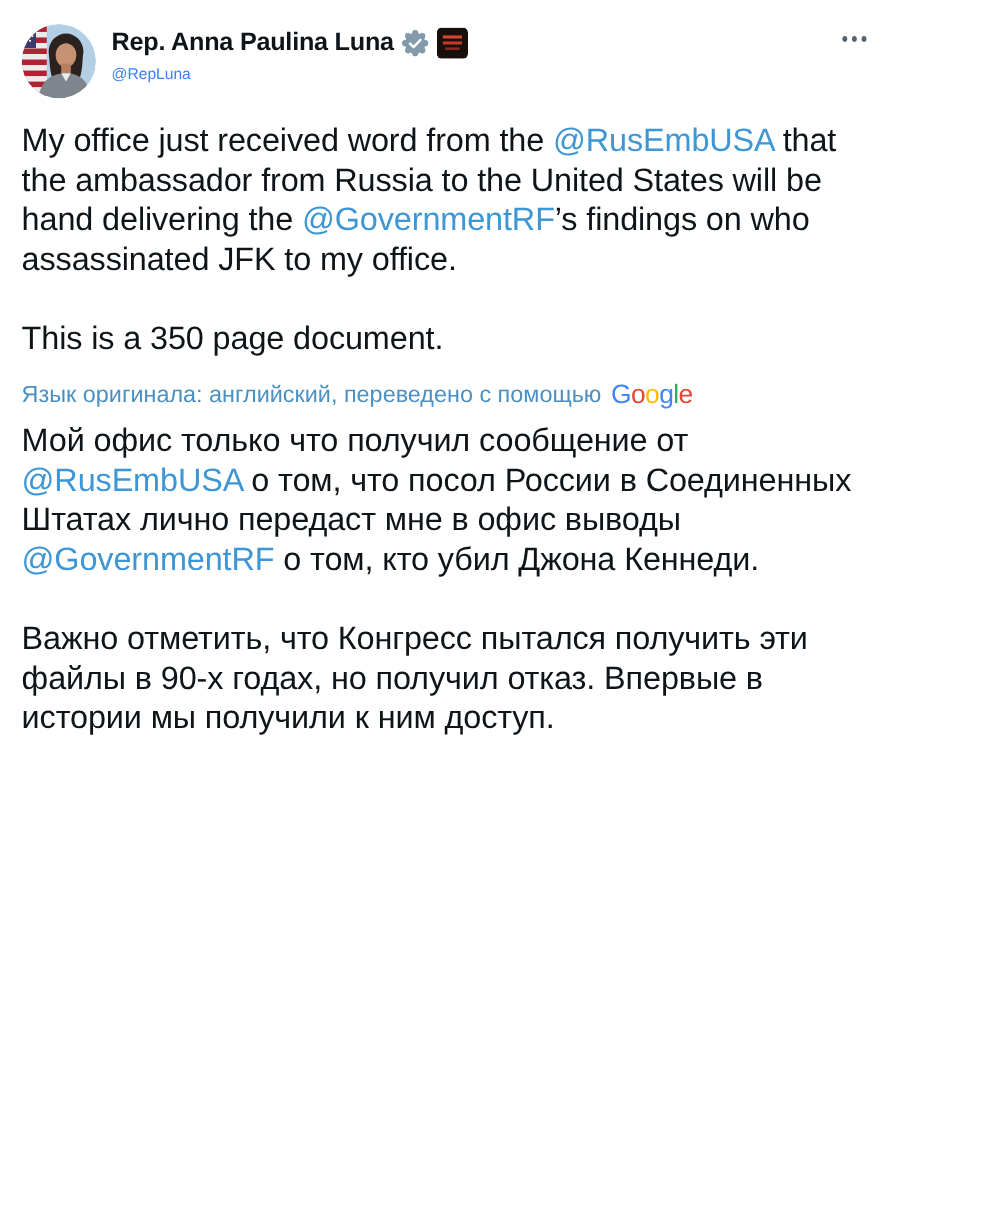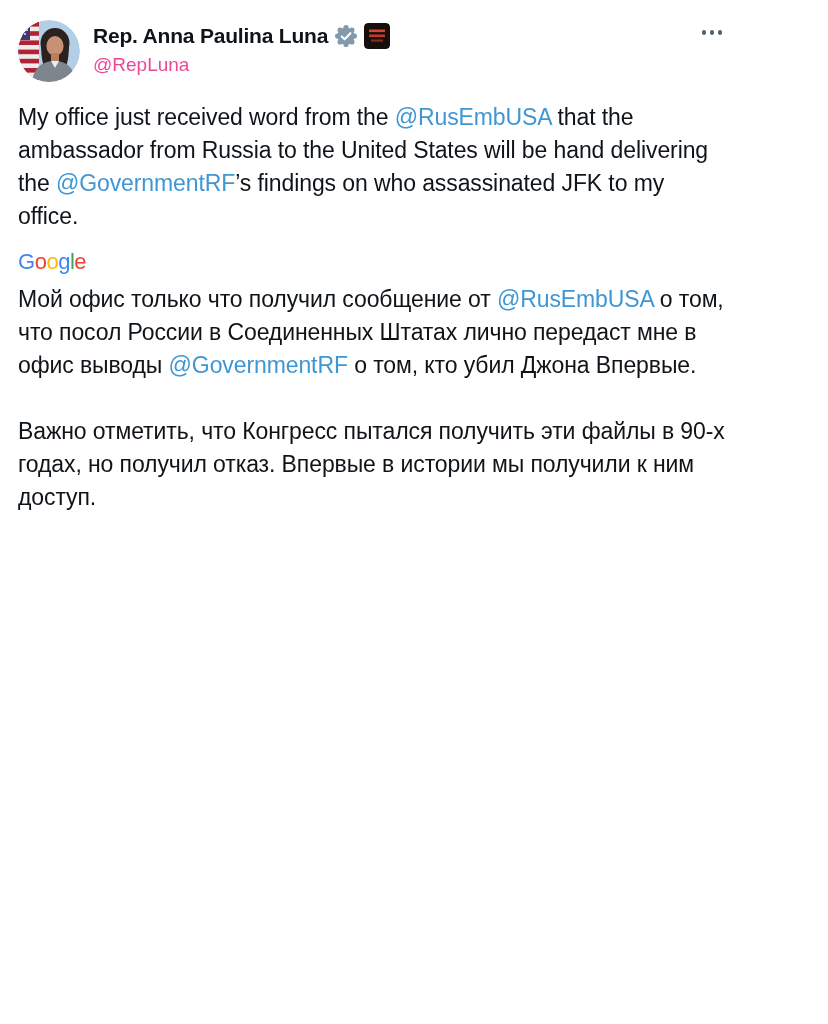--- a/index.html
+++ b/index.html
@@ -53,22 +53,22 @@
     display: inline-block;
   }
   .affiliate-badge {
     width: 26px;
     height: 26px;
     display: inline-block;
     border-radius: 4px;
     overflow: hidden;
   }
   .handle {
-    font-size: 19px;
-    color: #ec4899;
+    font-size: 13px;
+    color: #3b82f6;
     margin-top: 5px;
   }
   .more-button {
     margin-left: auto;
     padding: 10px 4px;
     display: flex;
     gap: 3.5px;
     align-items: center;
     cursor: pointer;
   }
@@ -77,21 +77,21 @@
     height: 4.5px;
     border-radius: 50%;
     background: #536471;
   }
   
   .tweet-body {
     margin-top: 19px;
   }
   .tweet-paragraph {
     margin: 0 0 33px 0;
-    font-size: 23px;
+    font-size: 27px;
     line-height: 33px;
     letter-spacing: -0.1px;
     white-space: pre-wrap;
     color: #0f1419;
   }
   .mention {
     color: var(--link-color, #3e97d4);
     cursor: pointer;
   }
   .translation-line {
@@ -193,25 +193,27 @@
       <span class="dot"></span>
         <span class="dot"></span>
         <span class="dot"></span>
     </div>
   </div>
 
   <div class="tweet-body">
 
     <div class="english-section">
         <p class="tweet-paragraph"><span>My office just received word from the </span><span class="mention">@RusEmbUSA</span><span> that the ambassador from Russia to the United States will be hand delivering the </span><span class="mention">@GovernmentRF</span><span>’s findings on who assassinated JFK to my office.</span></p>
+        <p class="tweet-paragraph"><span>This is a 350 page document.</span></p>
       </div>
 
     <div class="translation-line">
+      <span>Язык оригинала: английский, переведено с помощью</span>
       <span class="google-logo"><span style="color: rgb(66, 133, 244);">G</span><span style="color: rgb(234, 67, 53);">o</span><span style="color: rgb(251, 188, 5);">o</span><span style="color: rgb(66, 133, 244);">g</span><span style="color: rgb(52, 168, 83);">l</span><span style="color: rgb(234, 67, 53);">e</span></span>
     </div>
 
     <div class="russian-section">
-        <p class="tweet-paragraph"><span>Мой офис только что получил сообщение от </span><span class="mention">@RusEmbUSA</span><span> о том, что посол России в Соединенных Штатах лично передаст мне в офис выводы </span><span class="mention">@GovernmentRF</span><span> о том, кто убил Джона Впервые.</span></p>
+        <p class="tweet-paragraph"><span>Мой офис только что получил сообщение от </span><span class="mention">@RusEmbUSA</span><span> о том, что посол России в Соединенных Штатах лично передаст мне в офис выводы </span><span class="mention">@GovernmentRF</span><span> о том, кто убил Джона Кеннеди.</span></p>
         <p class="tweet-paragraph"><span>Важно отметить, что Конгресс пытался получить эти файлы в 90-х годах, но получил отказ. Впервые в истории мы получили к ним доступ.</span></p>
       </div>
 
   </div>
 </div>
 
 </body></html>

